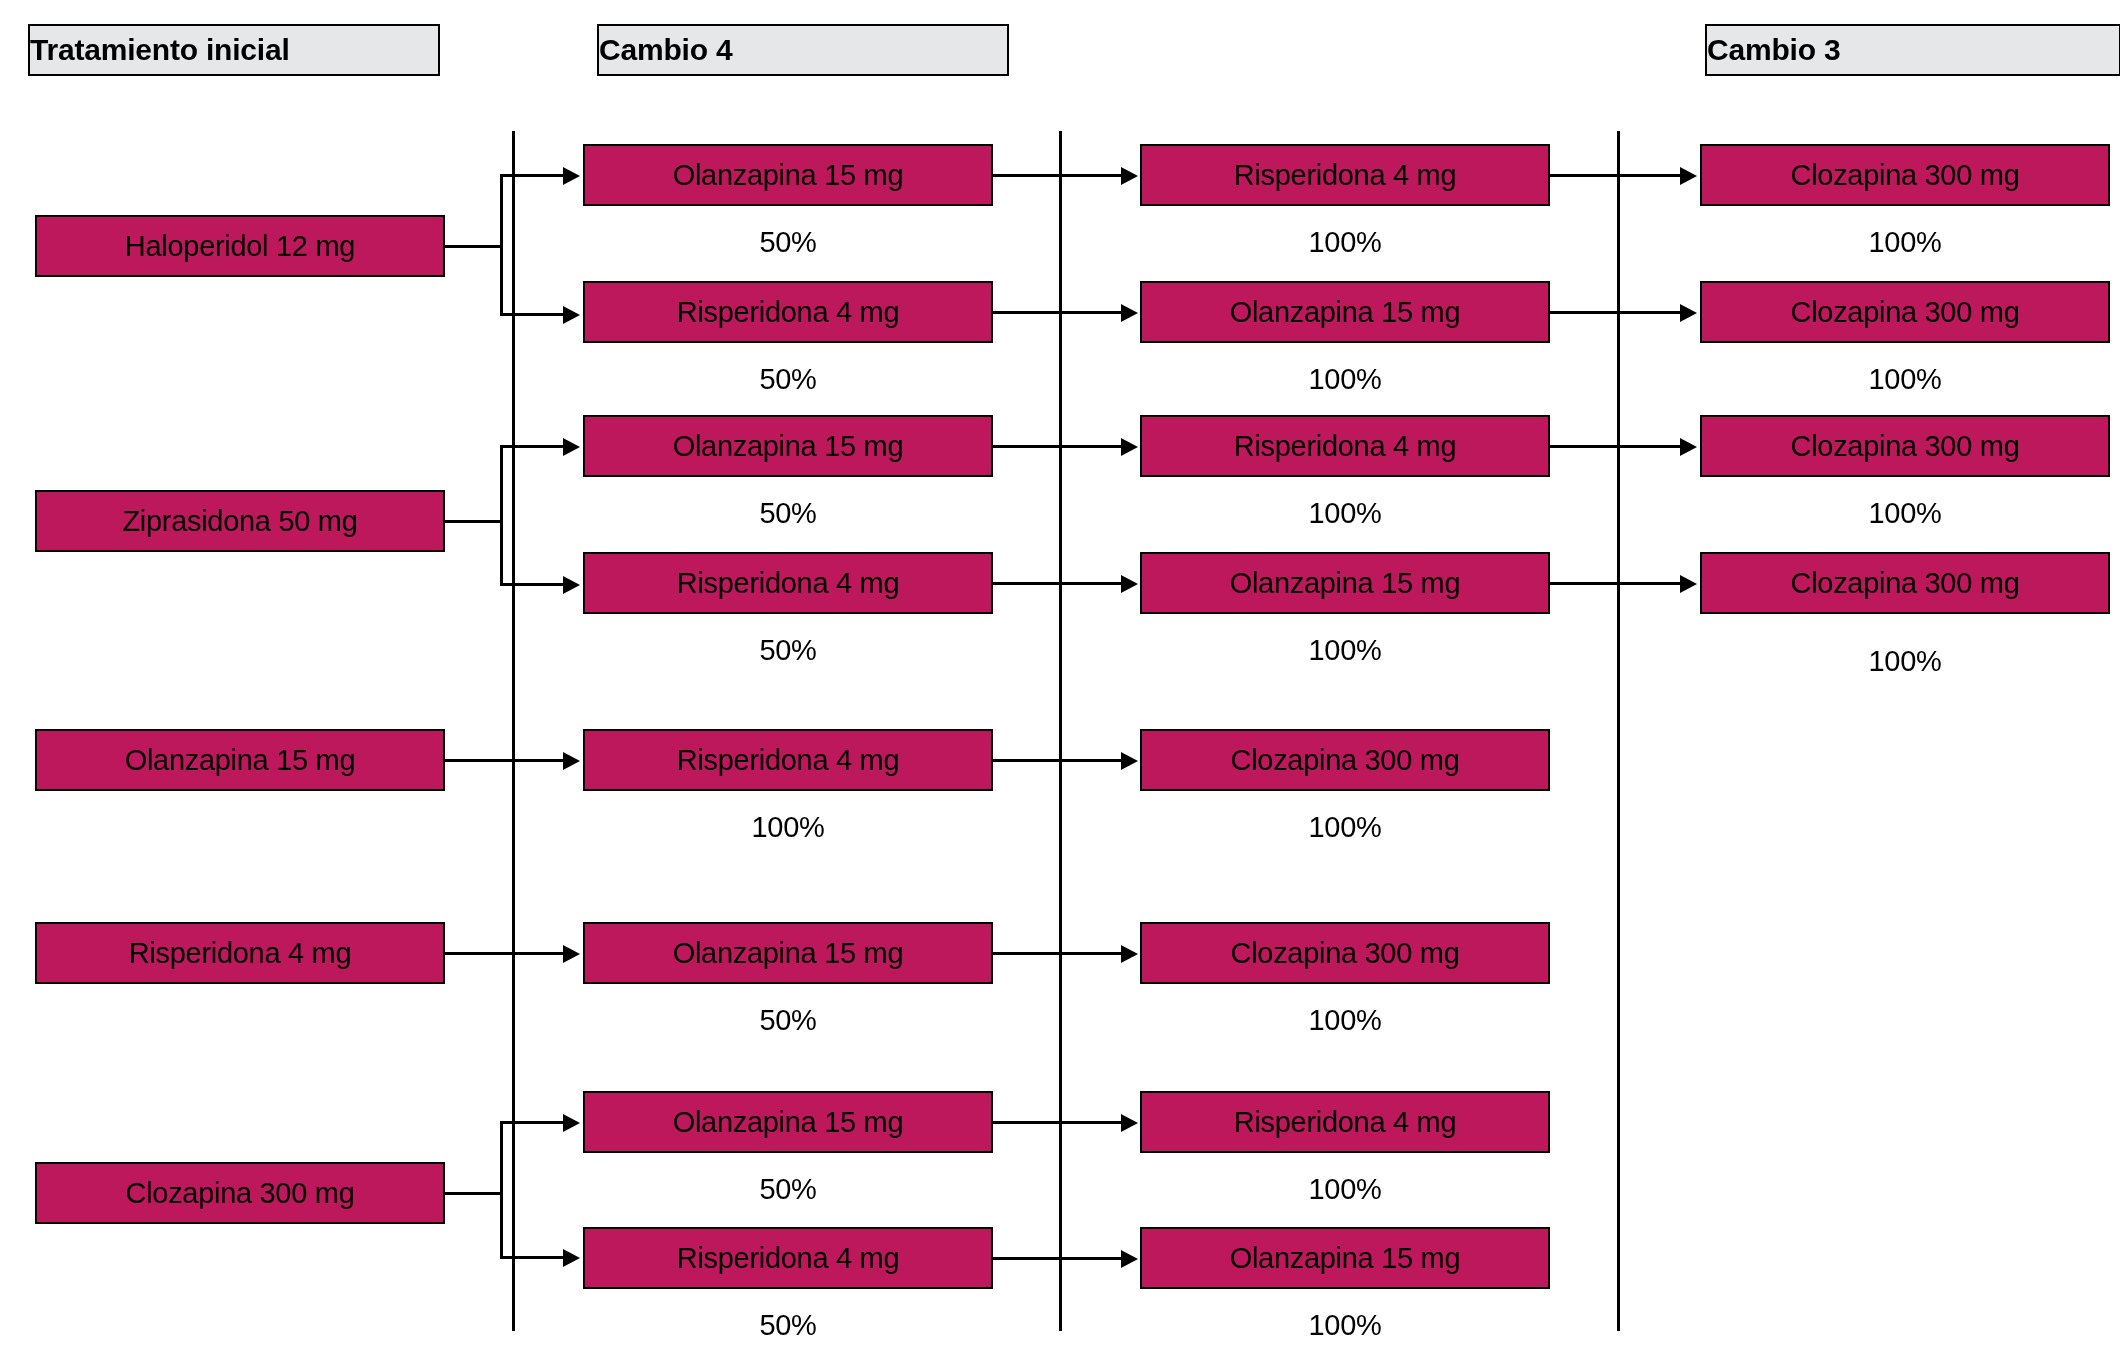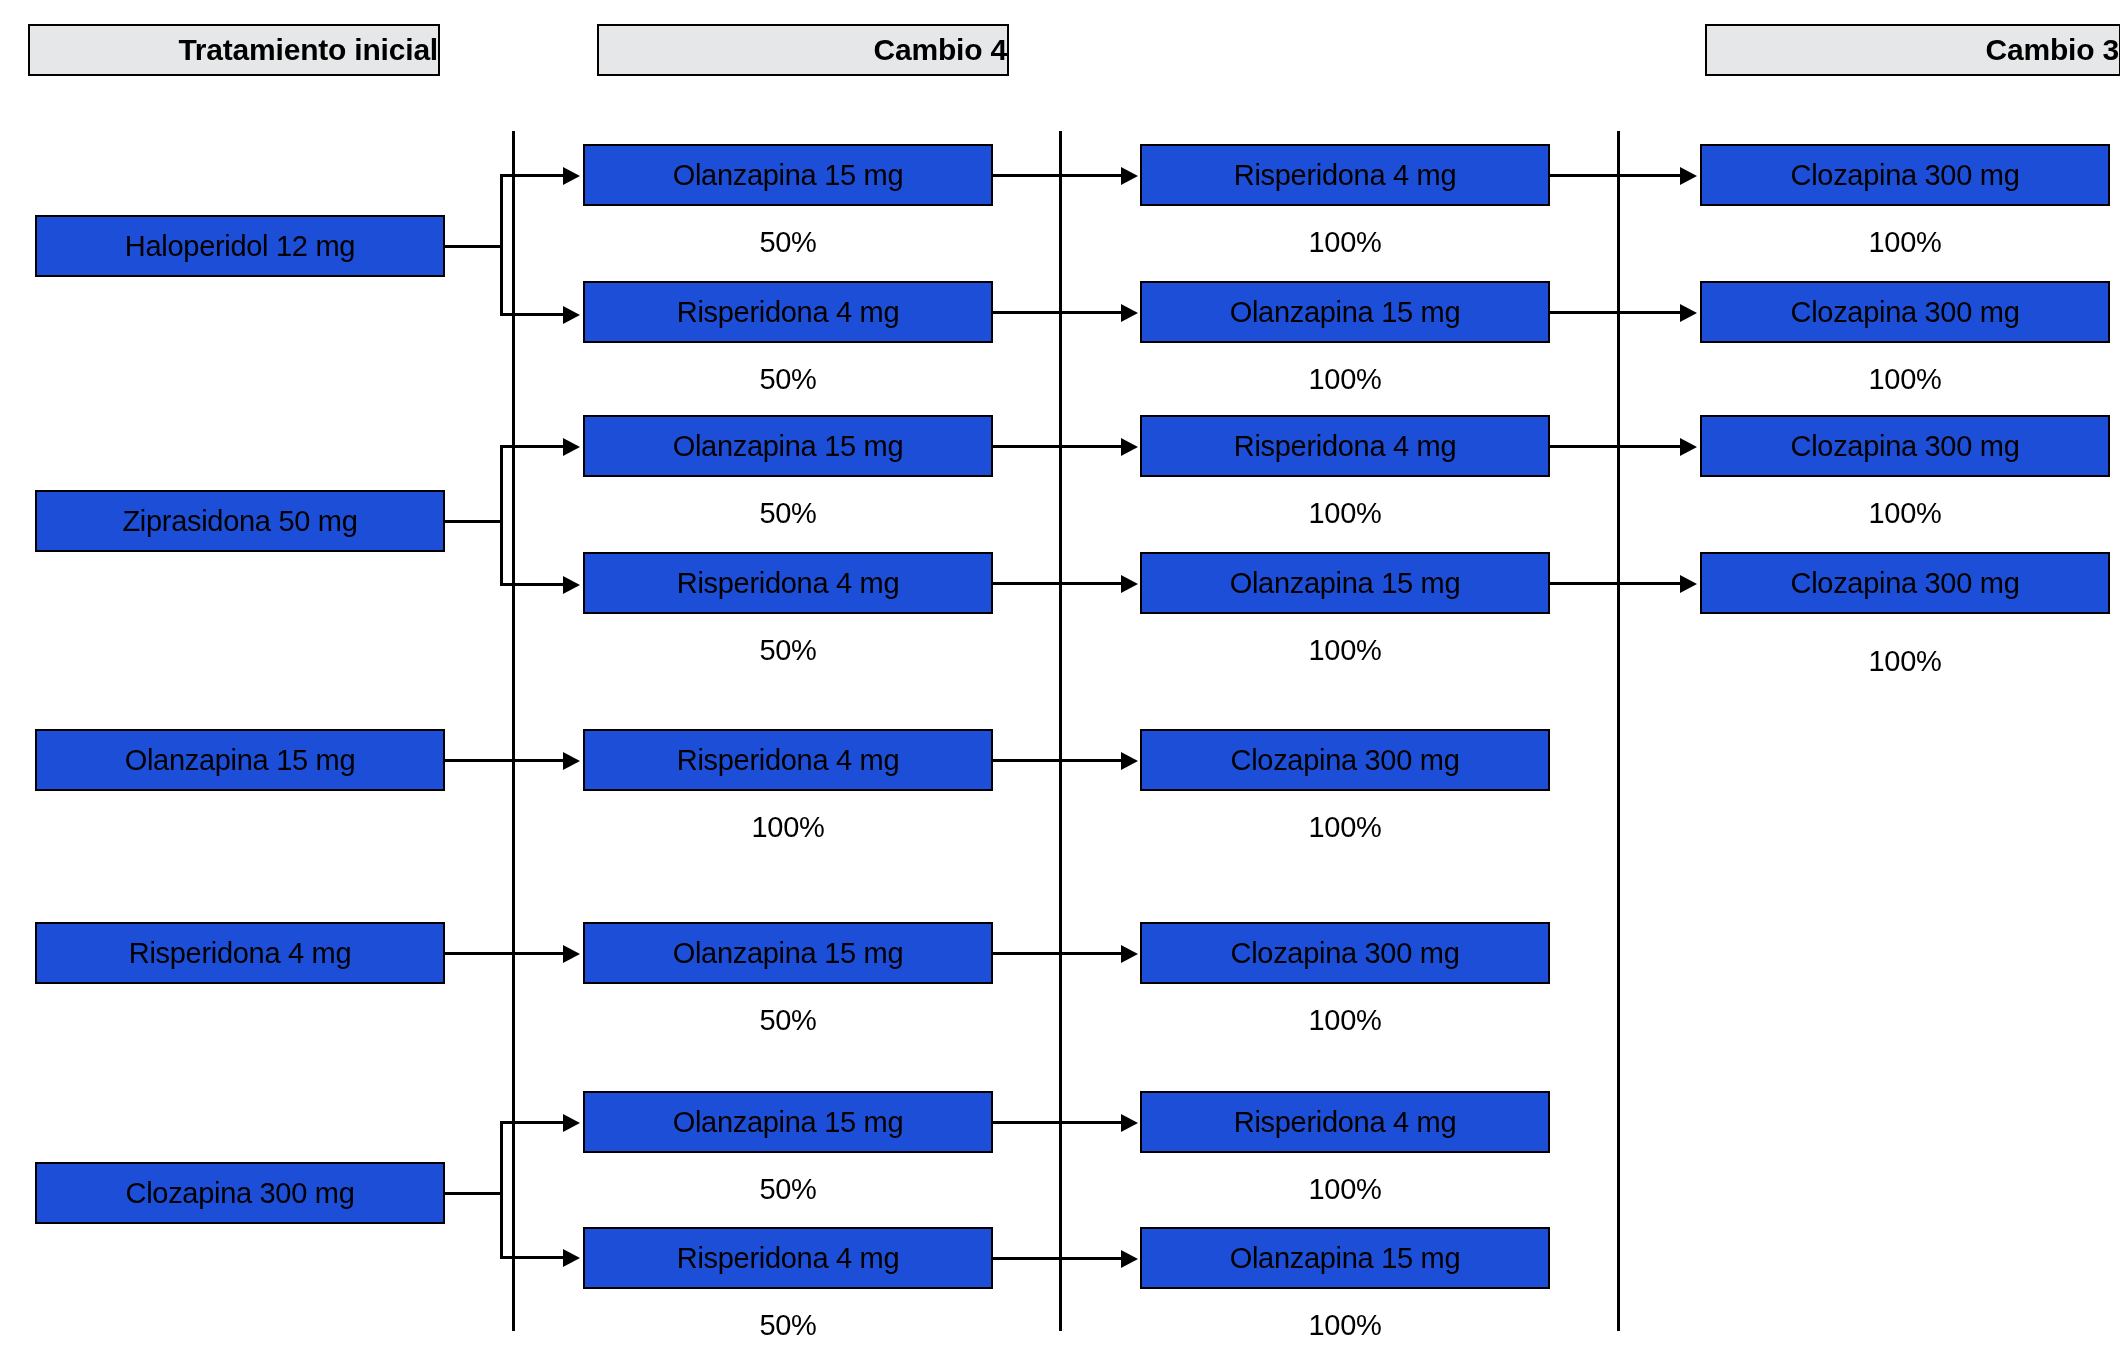--- a/index.html
+++ b/index.html
@@ -18,29 +18,29 @@
     background: #ffffff;
     overflow: hidden;
   }
   .hdr {
     position: absolute;
     box-sizing: border-box;
     background: #e6e7e8;
     border: 2px solid #000000;
     display: flex;
     align-items: center;
-    justify-content: flex-end;
+    justify-content: flex-start;
     font-weight: bold;
     font-size: 30px;
     letter-spacing: -0.2px;
   }
   .node {
     position: absolute;
     box-sizing: border-box;
-    background: #1d4ed8;
+    background: #be185d;
     border: 2.5px solid #000000;
     display: flex;
     align-items: center;
     justify-content: center;
     font-size: 29px;
     letter-spacing: -0.3px;
   }
   .pct {
     position: absolute;
     font-size: 29px;

